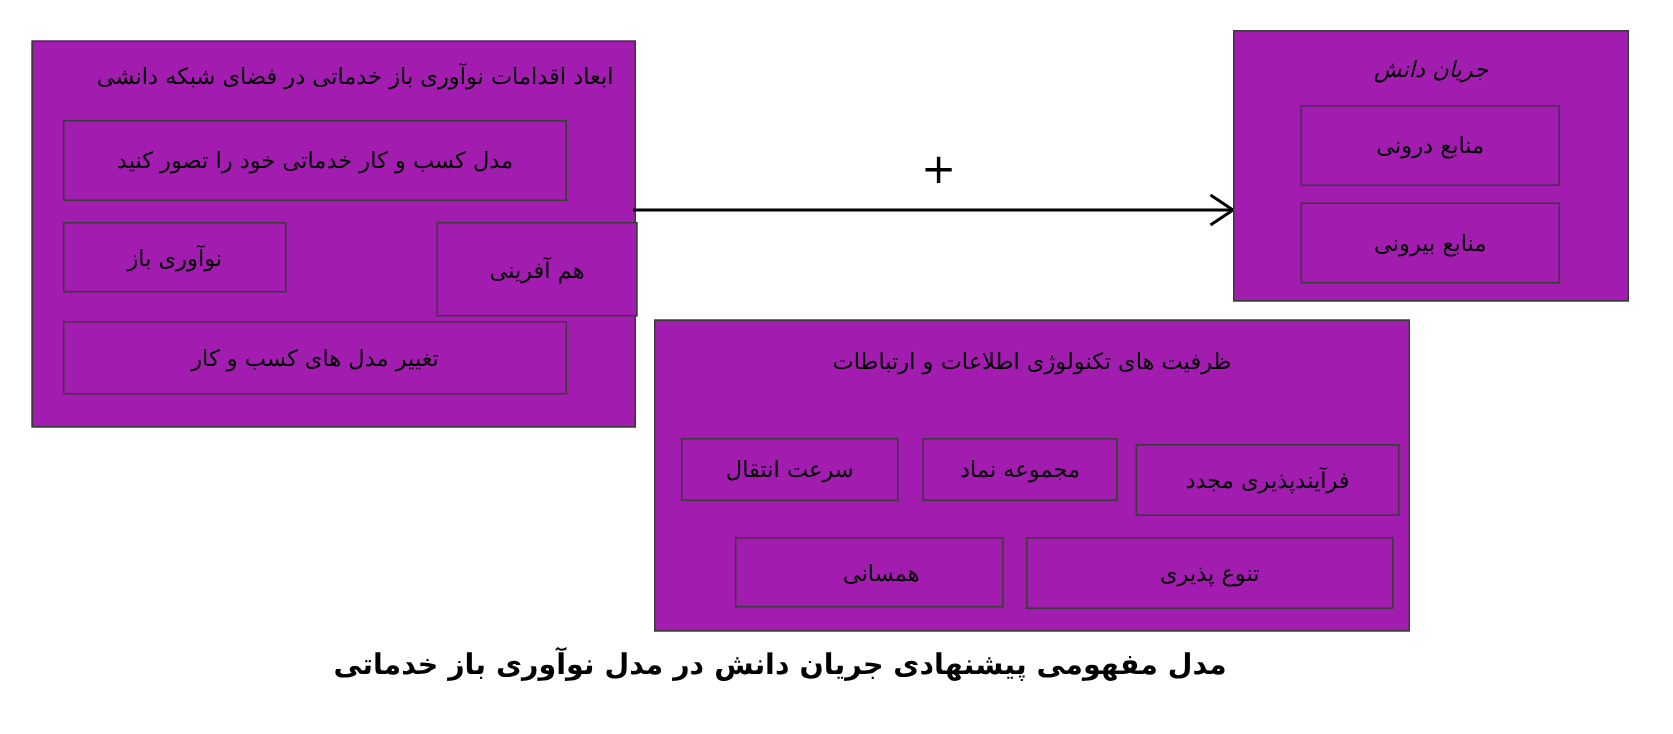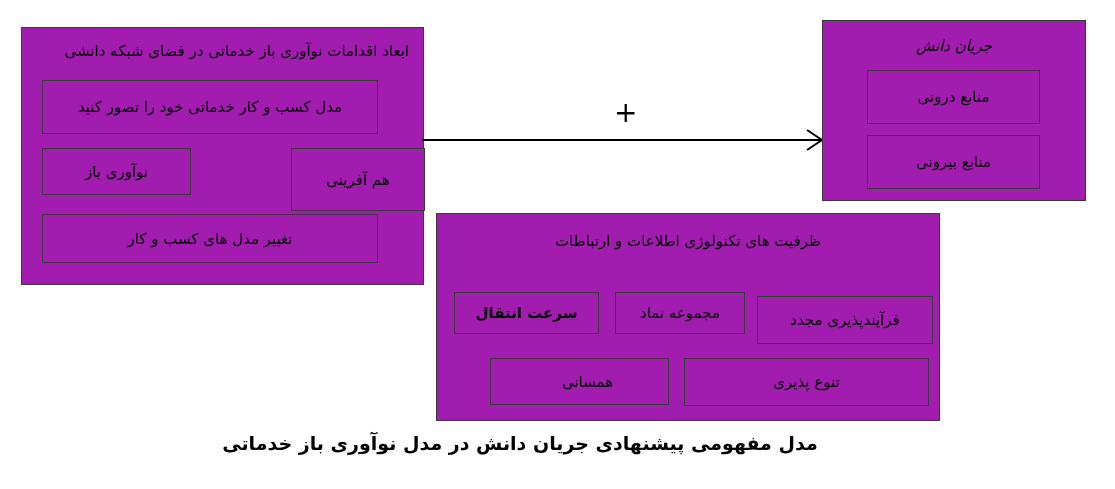--- a/index.html
+++ b/index.html
@@ -45,21 +45,21 @@
 <div class="box inner" style="left:867px; top:70px; width:173px; height:54px;">
   <span>منابع درونی</span>
 </div>
 <div class="box inner" style="left:867px; top:135px; width:173px; height:54px;">
   <span>منابع بیرونی</span>
 </div>
 
 <div class="box" style="left:436px; top:213px; width:504px; height:208px;">
   <div class="lbl" style="top:18px;">ظرفیت های تکنولوژی اطلاعات و ارتباطات</div>
 </div>
-<div class="box inner" style="left:454px; top:292px; width:145px; height:42px;font-weight:bold;">
+<div class="box inner" style="left:454px; top:292px; width:145px; height:42px;">
   <span>سرعت انتقال</span>
 </div>
 <div class="box inner" style="left:615px; top:292px; width:130px; height:42px;">
   <span>مجموعه نماد</span>
 </div>
 <div class="box inner" style="left:757px; top:296px; width:176px; height:48px;">
   <span>فرآیندپذیری مجدد</span>
 </div>
 <div class="box inner" style="left:490px; top:358px; width:179px; height:47px;padding-left:16px;">
   <span>همسانی</span>

